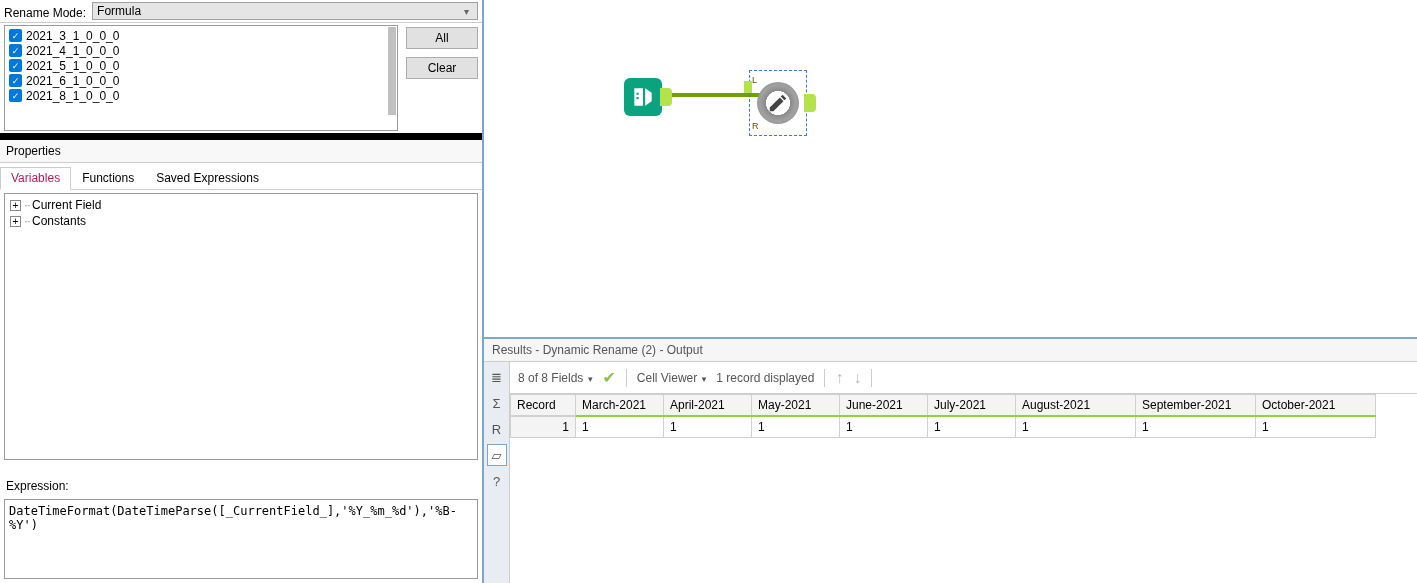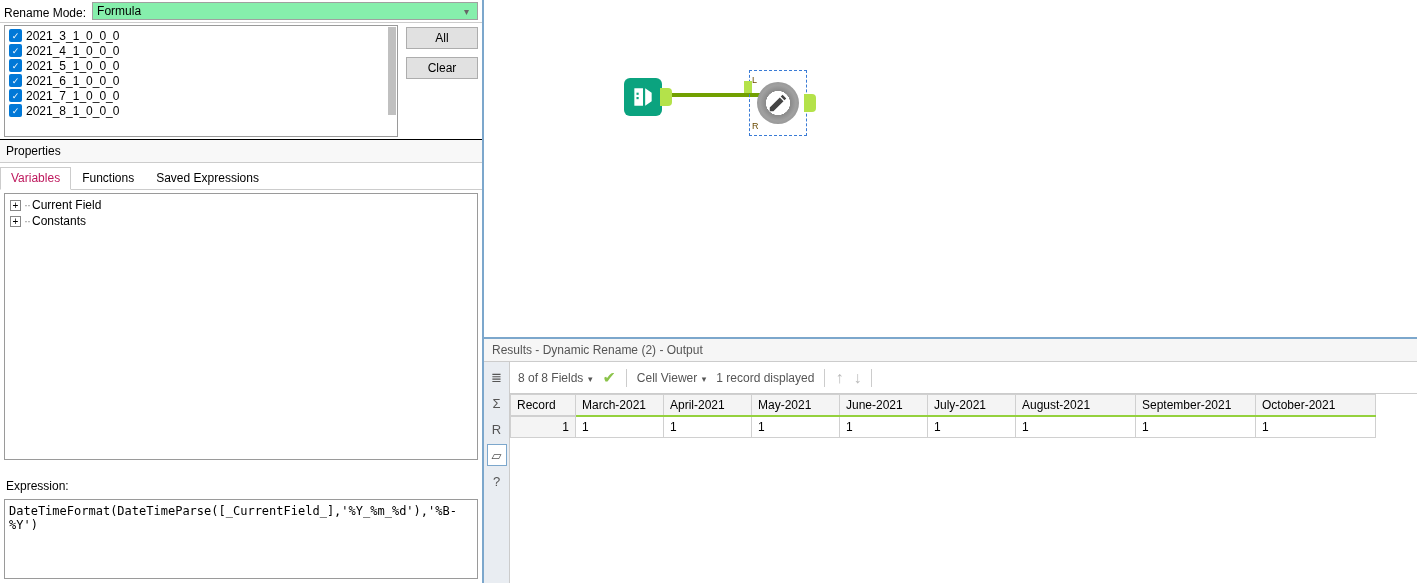--- a/index.html
+++ b/index.html
@@ -3,24 +3,24 @@
 <meta charset="utf-8">
 <style>
   * { box-sizing: border-box; margin: 0; padding: 0; font-family: "Segoe UI", Tahoma, sans-serif; font-size: 12px; }
   body { width: 1417px; height: 583px; background: #f0f0f0; display: flex; overflow: hidden; }
   
   .left-panel { width: 484px; height: 583px; border-right: 2px solid #7ca7cc; display: flex; flex-direction: column; background: #fff; }
   .right-panel { width: 933px; height: 583px; display: flex; flex-direction: column; }
   
   .rename-row { display: flex; align-items: flex-end; padding: 2px 4px; }
   .rename-row label { margin-right: 6px; }
-  .rename-row .select-wrap { flex: 1; border: 1px solid #a0a0a0; background: #86efac; height: 18px; display: flex; align-items: center; padding: 3px 4px; position: relative; }
+  .rename-row .select-wrap { flex: 1; border: 1px solid #a0a0a0; background: #e5e5e5; height: 18px; display: flex; align-items: center; padding: 3px 4px; position: relative; }
   .rename-row .select-wrap .caret { position: absolute; right: 3px; top: 3px; width: 10px; height: 10px; color: #666; font-size: 10px; }
 
-  .fields-area { display: flex; border-top: 1px solid #ccc; border-bottom: 1px solid #000000; height: 118px; }
+  .fields-area { display: flex; border-top: 1px solid #ccc; border-bottom: 7px solid #000000; height: 118px; }
   .fields-list { flex: 1; border: 1px solid #9a9a9a; margin: 2px 4px 2px 4px; background: #fff; overflow-y: auto; padding: 2px 0; position: relative; }
   .fields-list .scroll-thumb { position:absolute; right:1px; top:1px; width:8px; height:88px; background:#c0c0c0; }
   .field-item { display: flex; align-items: center; padding: 0 4px; height: 15px; }
   .chk { width: 13px; height: 13px; border-radius: 2px; background: #0078d7; color: #fff; display: inline-flex; align-items: center; justify-content: center; font-size: 10px; margin-right: 4px; }
   .chk::after { content: "✓"; font-size: 9px; }
   .fields-buttons { width: 80px; display: flex; flex-direction: column; padding: 4px; }
   .fields-buttons button { margin-bottom: 8px; height: 22px; border: 1px solid #adadad; background: #e1e1e1; cursor: pointer; }
 
   .section-header { padding: 4px 6px; border-bottom: 1px solid #ccc; background: #f8f8f8; }
   
@@ -97,24 +97,20 @@
           <span class="chk"></span>
           <span>2021_4_1_0_0_0</span>
         </div>
       <div class="field-item">
           <span class="chk"></span>
           <span>2021_5_1_0_0_0</span>
         </div>
       <div class="field-item">
           <span class="chk"></span>
           <span>2021_6_1_0_0_0</span>
-        </div>
-      <div class="field-item">
-          <span class="chk"></span>
-          <span>2021_7_1_0_0_0</span>
         </div>
       <div class="field-item">
           <span class="chk"></span>
           <span>2021_8_1_0_0_0</span>
         </div>
       <div class="scroll-thumb"></div>
     </div>
     <div class="fields-buttons">
       <button>All</button>
       <button>Clear</button>

